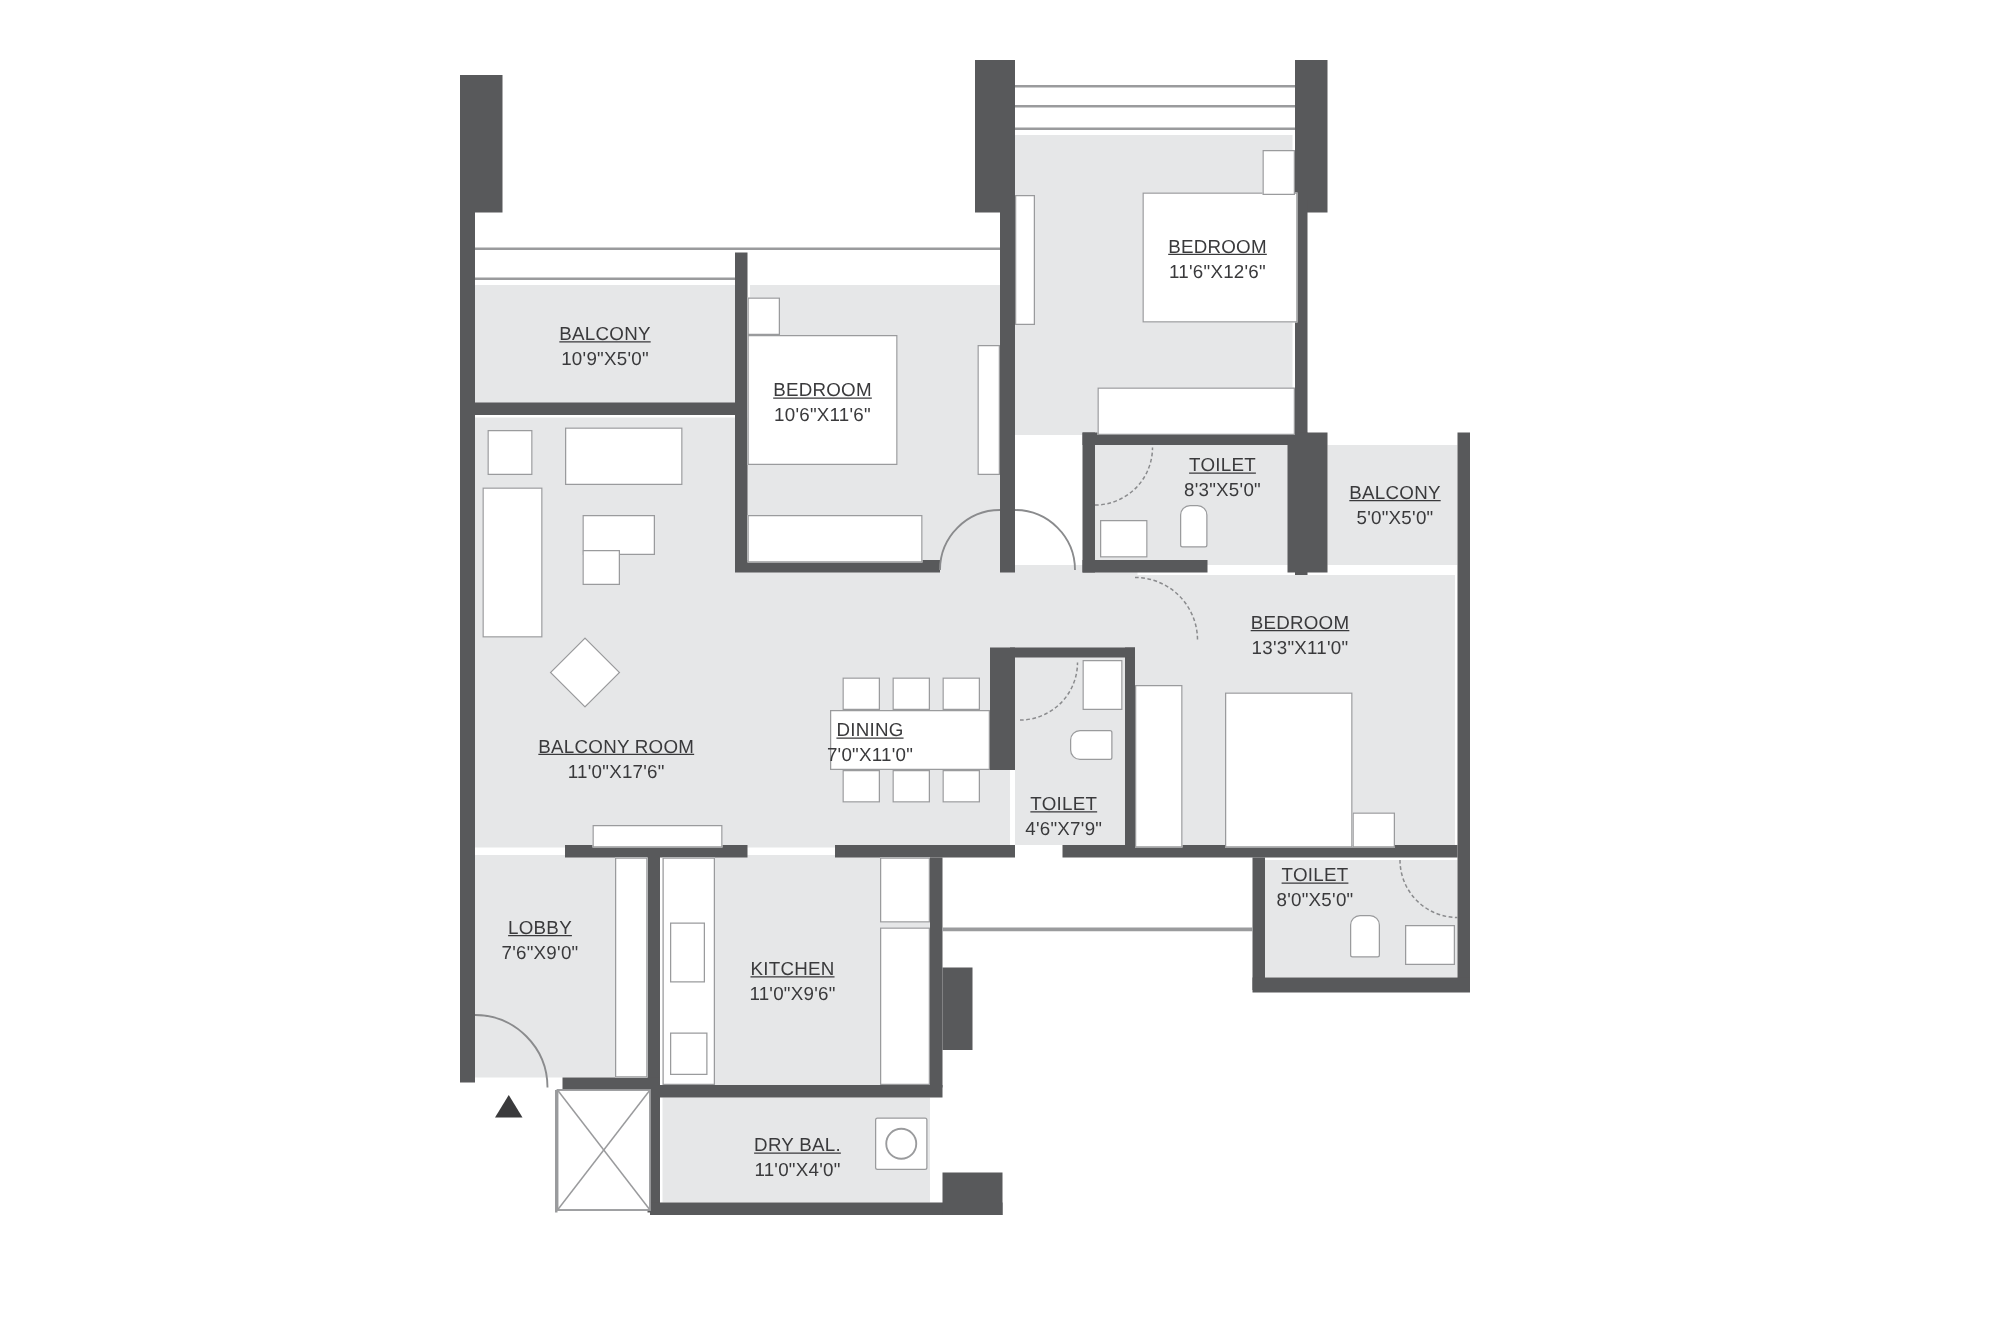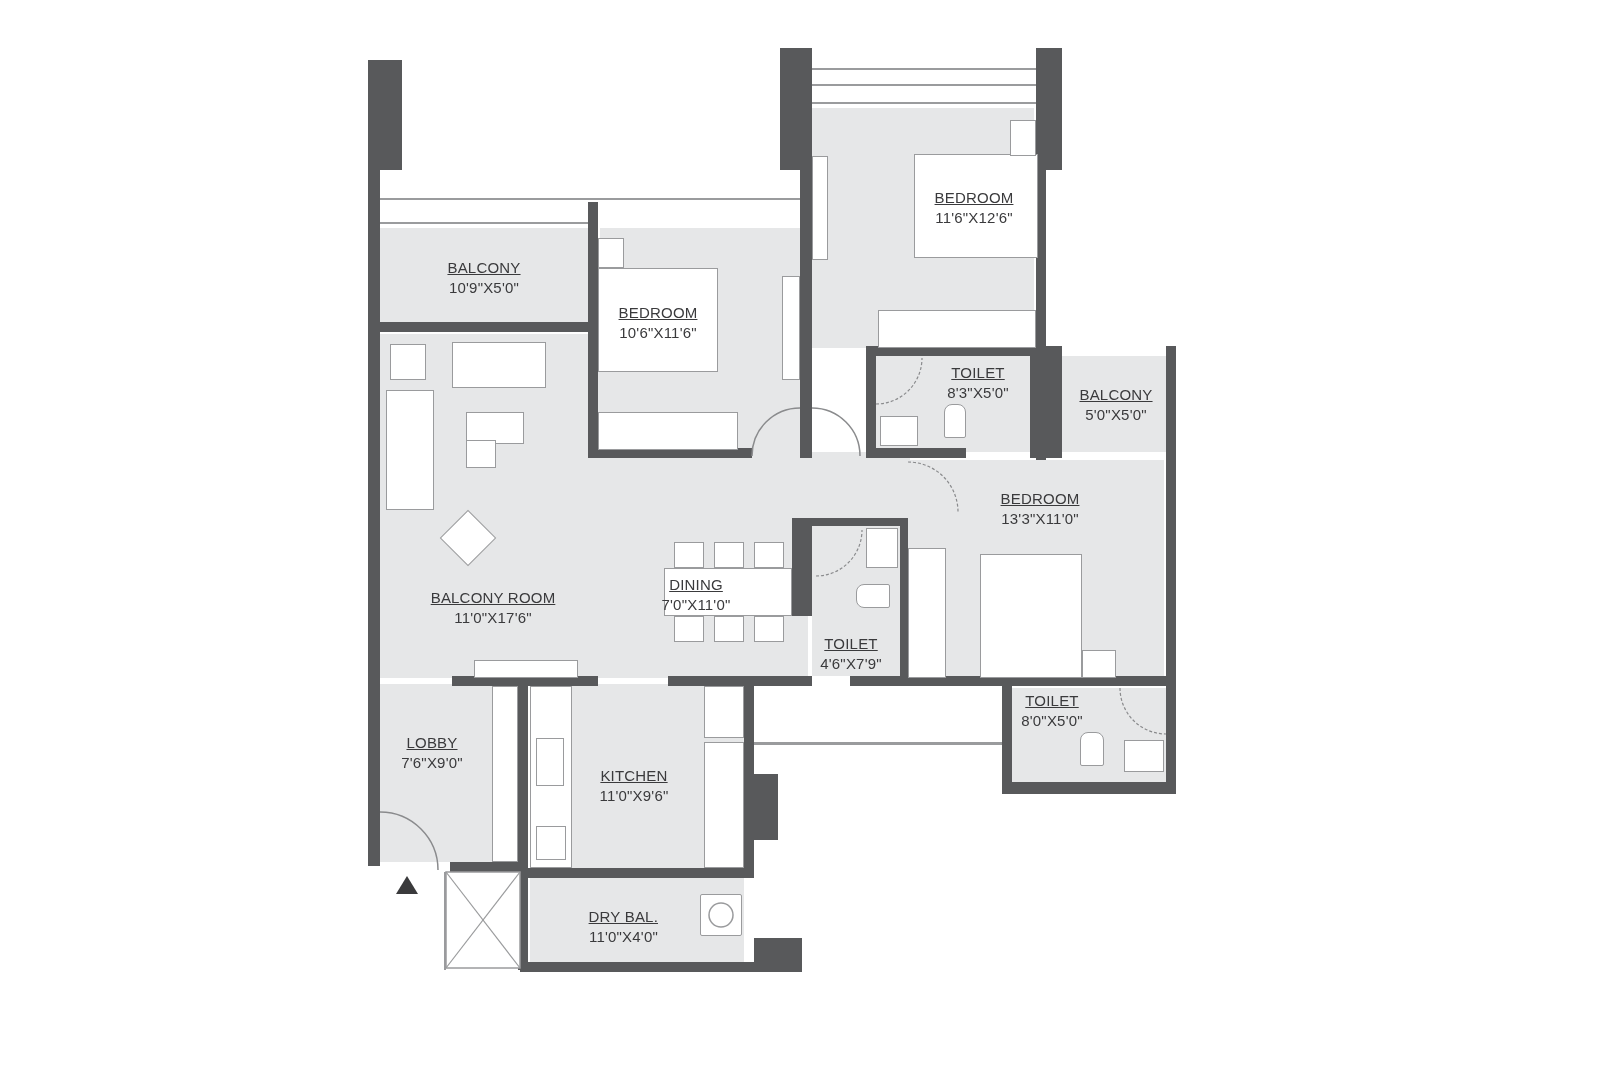--- a/index.html
+++ b/index.html
@@ -173,18 +173,18 @@
     <span class="d">8'0"X5'0"</span>
   </div>
   <div class="label" style="left:384px;top:733px;width:96px;">
     <span class="n">LOBBY</span>
     <span class="d">7'6"X9'0"</span>
   </div>
   <div class="label" style="left:580px;top:766px;width:108px;">
     <span class="n">KITCHEN</span>
     <span class="d">11'0"X9'6"</span>
   </div>
-  <div class="label" style="left:550px;top:907px;width:108px;text-align:right;">
+  <div class="label" style="left:584px;top:907px;width:108px;">
     <span class="n">DRY BAL.</span>
     <span class="d">11'0"X4'0"</span>
   </div>
 
 </div>
 
 </body></html>

